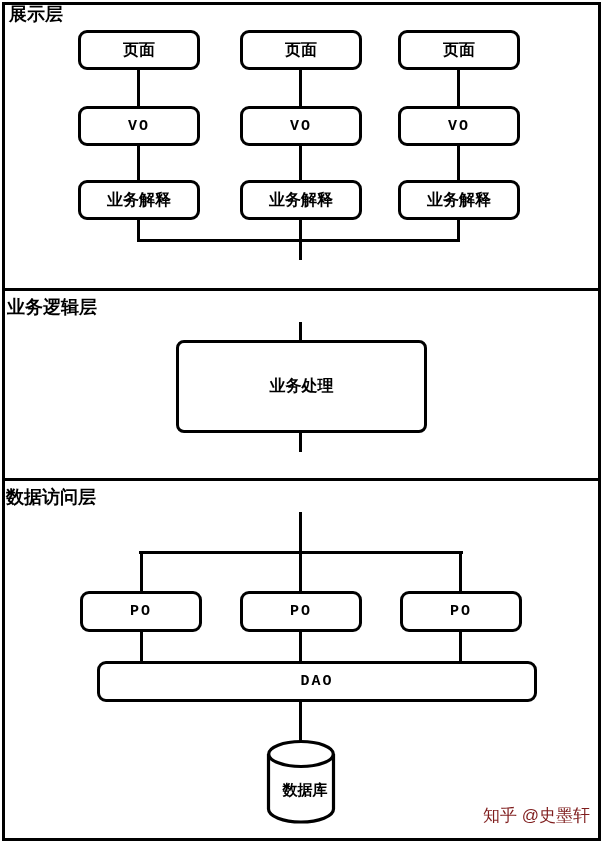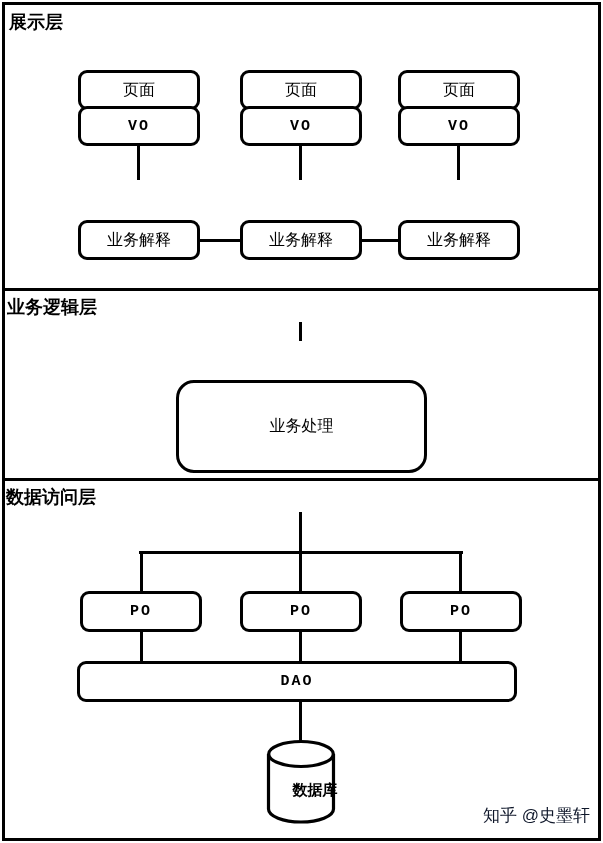--- a/index.html
+++ b/index.html
@@ -7,35 +7,35 @@
          font-family:"Liberation Sans","DejaVu Sans",sans-serif;color:#000;}
   .frame{position:absolute;left:2px;top:2px;width:599px;height:839px;
          border:3px solid #000;box-sizing:border-box;z-index:0;}
   .layer-label{position:absolute;font-weight:bold;font-size:18px;z-index:3;white-space:nowrap;}
   .lv,.lh{position:absolute;background:#000;z-index:1;}
   .lv{width:3px;}
   .lh{height:3px;}
   .box{position:absolute;background:#fff;border:3px solid #000;border-radius:9px;
        box-sizing:border-box;display:flex;align-items:center;justify-content:center;
        z-index:2;white-space:nowrap;}
-  .box--big{border-radius:18px;}
-  .cn{font-size:16px;font-weight:normal;margin-top:40px;}
+  .box--big{border-radius:8px;}
+  .cn{font-size:16px;font-weight:bold;}
   .ac{font-size:15px;font-weight:bold;letter-spacing:2px;font-family:Liberation Mono, monospace;}
   .cyl{position:absolute;z-index:2;}
   .cyl-label{position:absolute;z-index:3;font-size:15px;font-weight:bold;text-align:center;}
-  .wm{position:absolute;font-size:17px;color:#0f172a;z-index:3;text-align:right;white-space:nowrap;}
+  .wm{position:absolute;font-size:17px;color:#7f1d1d;z-index:3;text-align:right;white-space:nowrap;}
 </style>
 </head>
 <body>
 
 <div class="stage">
 
   <div class="frame"></div>
 
-  <div class="layer-label" style="left:9px;top:10px;font-family:Liberation Mono, monospace;">展示层</div>
+  <div class="layer-label" style="left:9px;top:2px;font-family:Liberation Mono, monospace;">展示层</div>
   <div class="layer-label" style="left:6px;top:485px;">数据访问层</div>
   <div class="layer-label" style="left:7px;top:295px;">业务逻辑层</div>
 
   <div class="lh" style="left:3px;top:288px;width:597px;"></div>
   <div class="lh" style="left:3px;top:478px;width:597px;"></div>
 
   <div class="box cn" style="left:78px;top:30px;width:122px;height:40px;">页面</div>
   <div class="lv" style="left:137px;top:70px;height:36px;"></div>
   <div class="box ac" style="left:78px;top:106px;width:122px;height:40px;">VO</div>
   <div class="lv" style="left:137px;top:146px;height:34px;"></div>
@@ -69,25 +69,25 @@
   <div class="lv" style="left:459px;top:551px;height:40px;"></div>
 
   <div class="box ac" style="left:80px;top:591px;width:122px;height:41px;">PO</div>
   <div class="box ac" style="left:240px;top:591px;width:122px;height:41px;">PO</div>
   <div class="box ac" style="left:400px;top:591px;width:122px;height:41px;">PO</div>
 
   <div class="lv" style="left:140px;top:632px;height:29px;"></div>
   <div class="lv" style="left:299px;top:632px;height:29px;"></div>
   <div class="lv" style="left:459px;top:632px;height:29px;"></div>
 
-  <div class="box ac" style="left:77px;top:661px;width:440px;height:41px;">DAO</div>
+  <div class="box ac" style="left:97px;top:661px;width:440px;height:41px;">DAO</div>
 
   <div class="lv" style="left:299px;top:702px;height:39px;"></div>
 
   <svg class="cyl" style="left:266px;top:739px;" width="70" height="86" viewBox="0 0 70 86">
     <path d="M2.5 15 L2.5 70 A32.5 13 0 0 0 67.5 70 L67.5 15" fill="#ffffff" stroke="#000000" stroke-width="3.2"></path>
     <ellipse cx="35" cy="15" rx="32.3" ry="12.5" fill="#ffffff" stroke="#000000" stroke-width="3.2"></ellipse>
   </svg>
-  <div class="cyl-label" style="left:276px;top:781px;width:78px;">数据库</div>
+  <div class="cyl-label" style="left:266px;top:781px;width:78px;">数据库</div>
 
   <div class="wm" style="left:448px;top:804px;width:142px;">知乎 @史墨轩</div>
 
 </div>
 
 </body></html>

